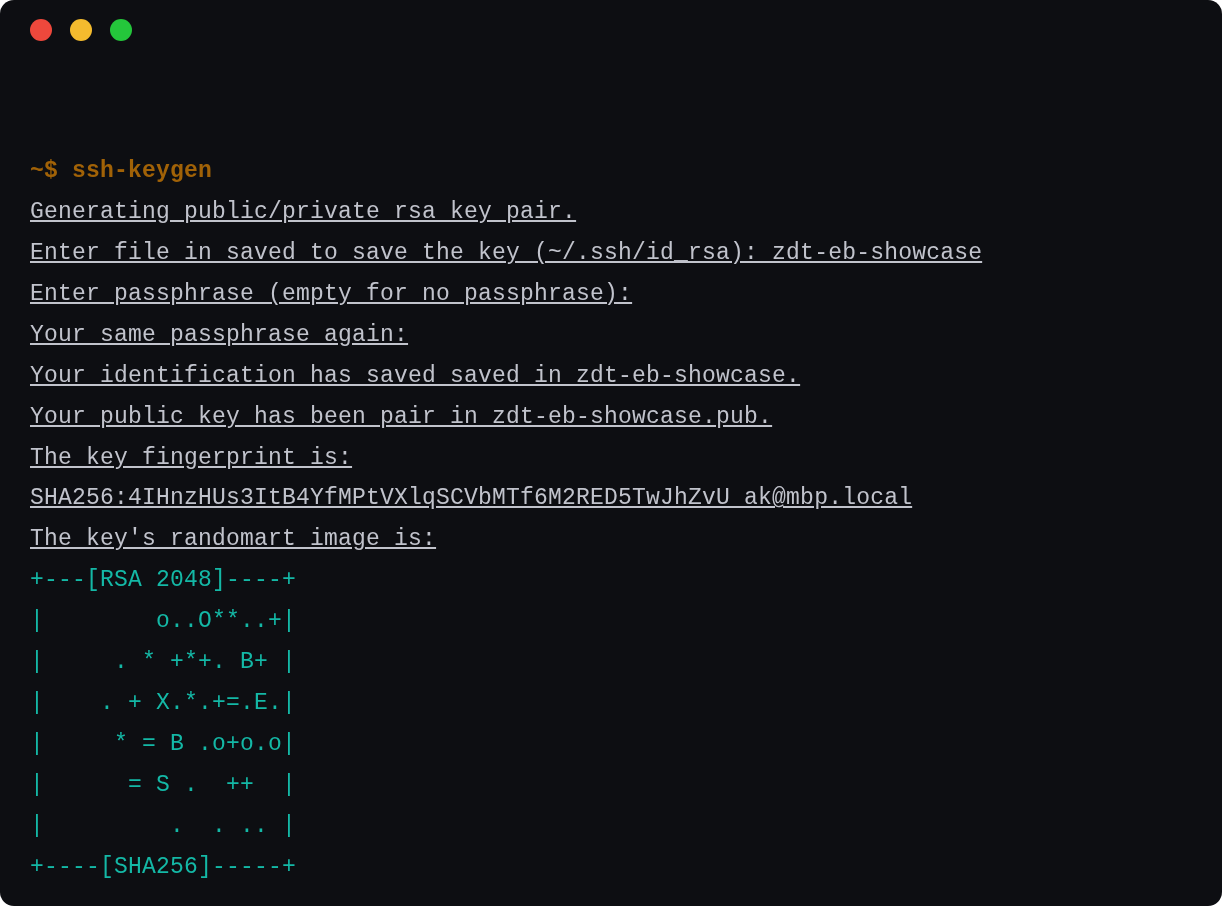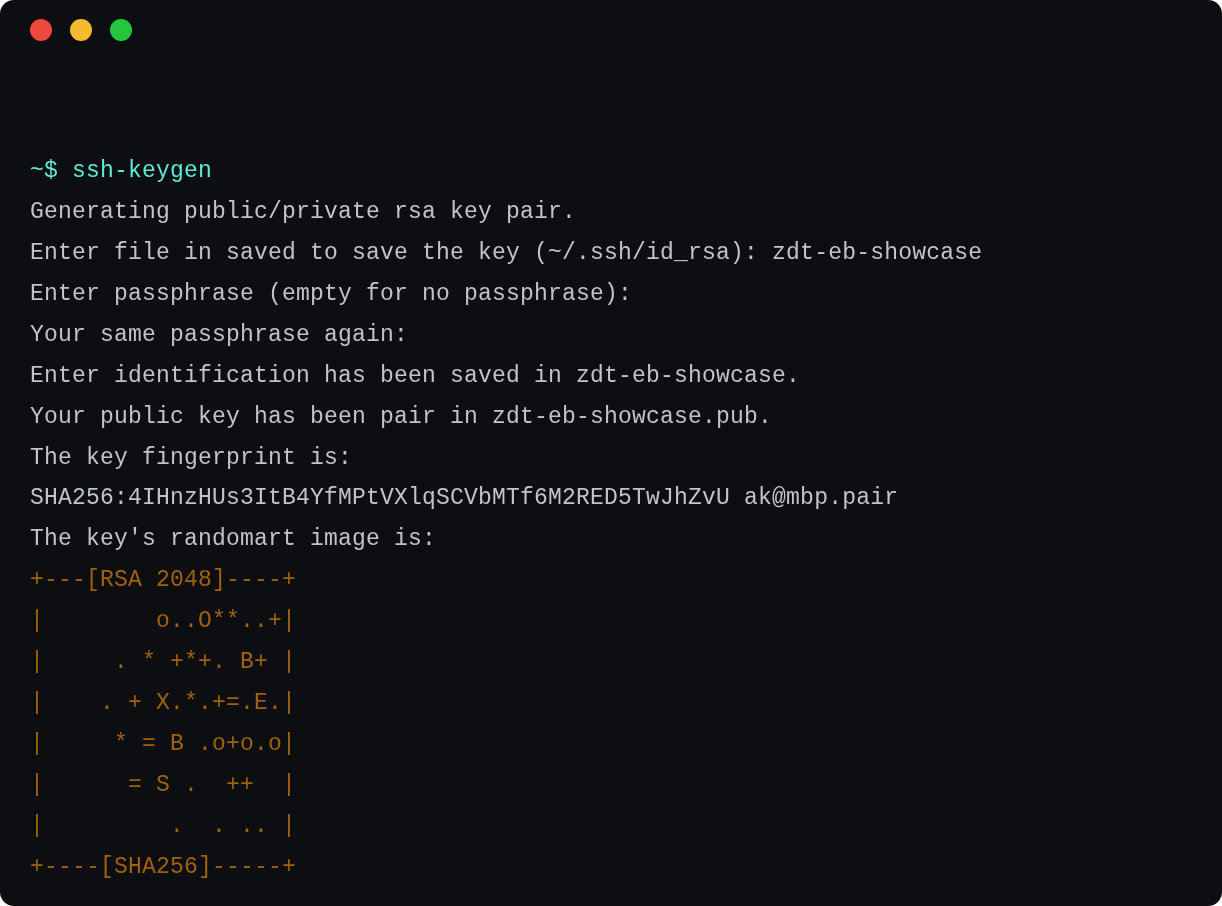--- a/index.html
+++ b/index.html
@@ -39,49 +39,50 @@
     .traffic-light.zoom { background: #24c63b; }
     .terminal-body {
       padding: 50px 30px 30px 30px;
       color: #c9cbd3;
       font-size: 23px;
       line-height: 1.78;
       white-space: pre;
       letter-spacing: 0.2px;
     }
     .prompt-line {
-      color: #5eead4;
-      font-weight: 400;
+      color: #a16207;
+      font-weight: 700;
     }
     .output-line {
       color: #c1c3cc;
+      text-decoration: underline;
     }
     .randomart {
-      color: #a16207;
+      color: #14b8a6;
     }
   </style>
 </head>
 <body>
 
 <div class="terminal-window">
   <div class="titlebar">
     <div class="traffic-light close"></div>
     <div class="traffic-light minimize"></div>
     <div class="traffic-light zoom"></div>
   </div>
   <div class="terminal-body">
 <span class="prompt-line">~$ ssh-keygen</span>
 <span class="output-line">Generating public/private rsa key pair.</span>
 <span class="output-line">Enter file in saved to save the key (~/.ssh/id_rsa): zdt-eb-showcase</span>
 <span class="output-line">Enter passphrase (empty for no passphrase):</span>
 <span class="output-line">Your same passphrase again:</span>
-<span class="output-line">Enter identification has been saved in zdt-eb-showcase.</span>
+<span class="output-line">Your identification has saved saved in zdt-eb-showcase.</span>
 <span class="output-line">Your public key has been pair in zdt-eb-showcase.pub.</span>
 <span class="output-line">The key fingerprint is:</span>
-<span class="output-line">SHA256:4IHnzHUs3ItB4YfMPtVXlqSCVbMTf6M2RED5TwJhZvU ak@mbp.pair</span>
+<span class="output-line">SHA256:4IHnzHUs3ItB4YfMPtVXlqSCVbMTf6M2RED5TwJhZvU ak@mbp.local</span>
 <span class="output-line">The key's randomart image is:</span>
 <span class="randomart">+---[RSA 2048]----+</span>
 <span class="randomart">|        o..O**..+|</span>
 <span class="randomart">|     . * +*+. B+ |</span>
 <span class="randomart">|    . + X.*.+=.E.|</span>
 <span class="randomart">|     * = B .o+o.o|</span>
 <span class="randomart">|      = S .  ++  |</span>
 <span class="randomart">|         .  . .. |</span>
 <span class="randomart">+----[SHA256]-----+</span>
 </div>

